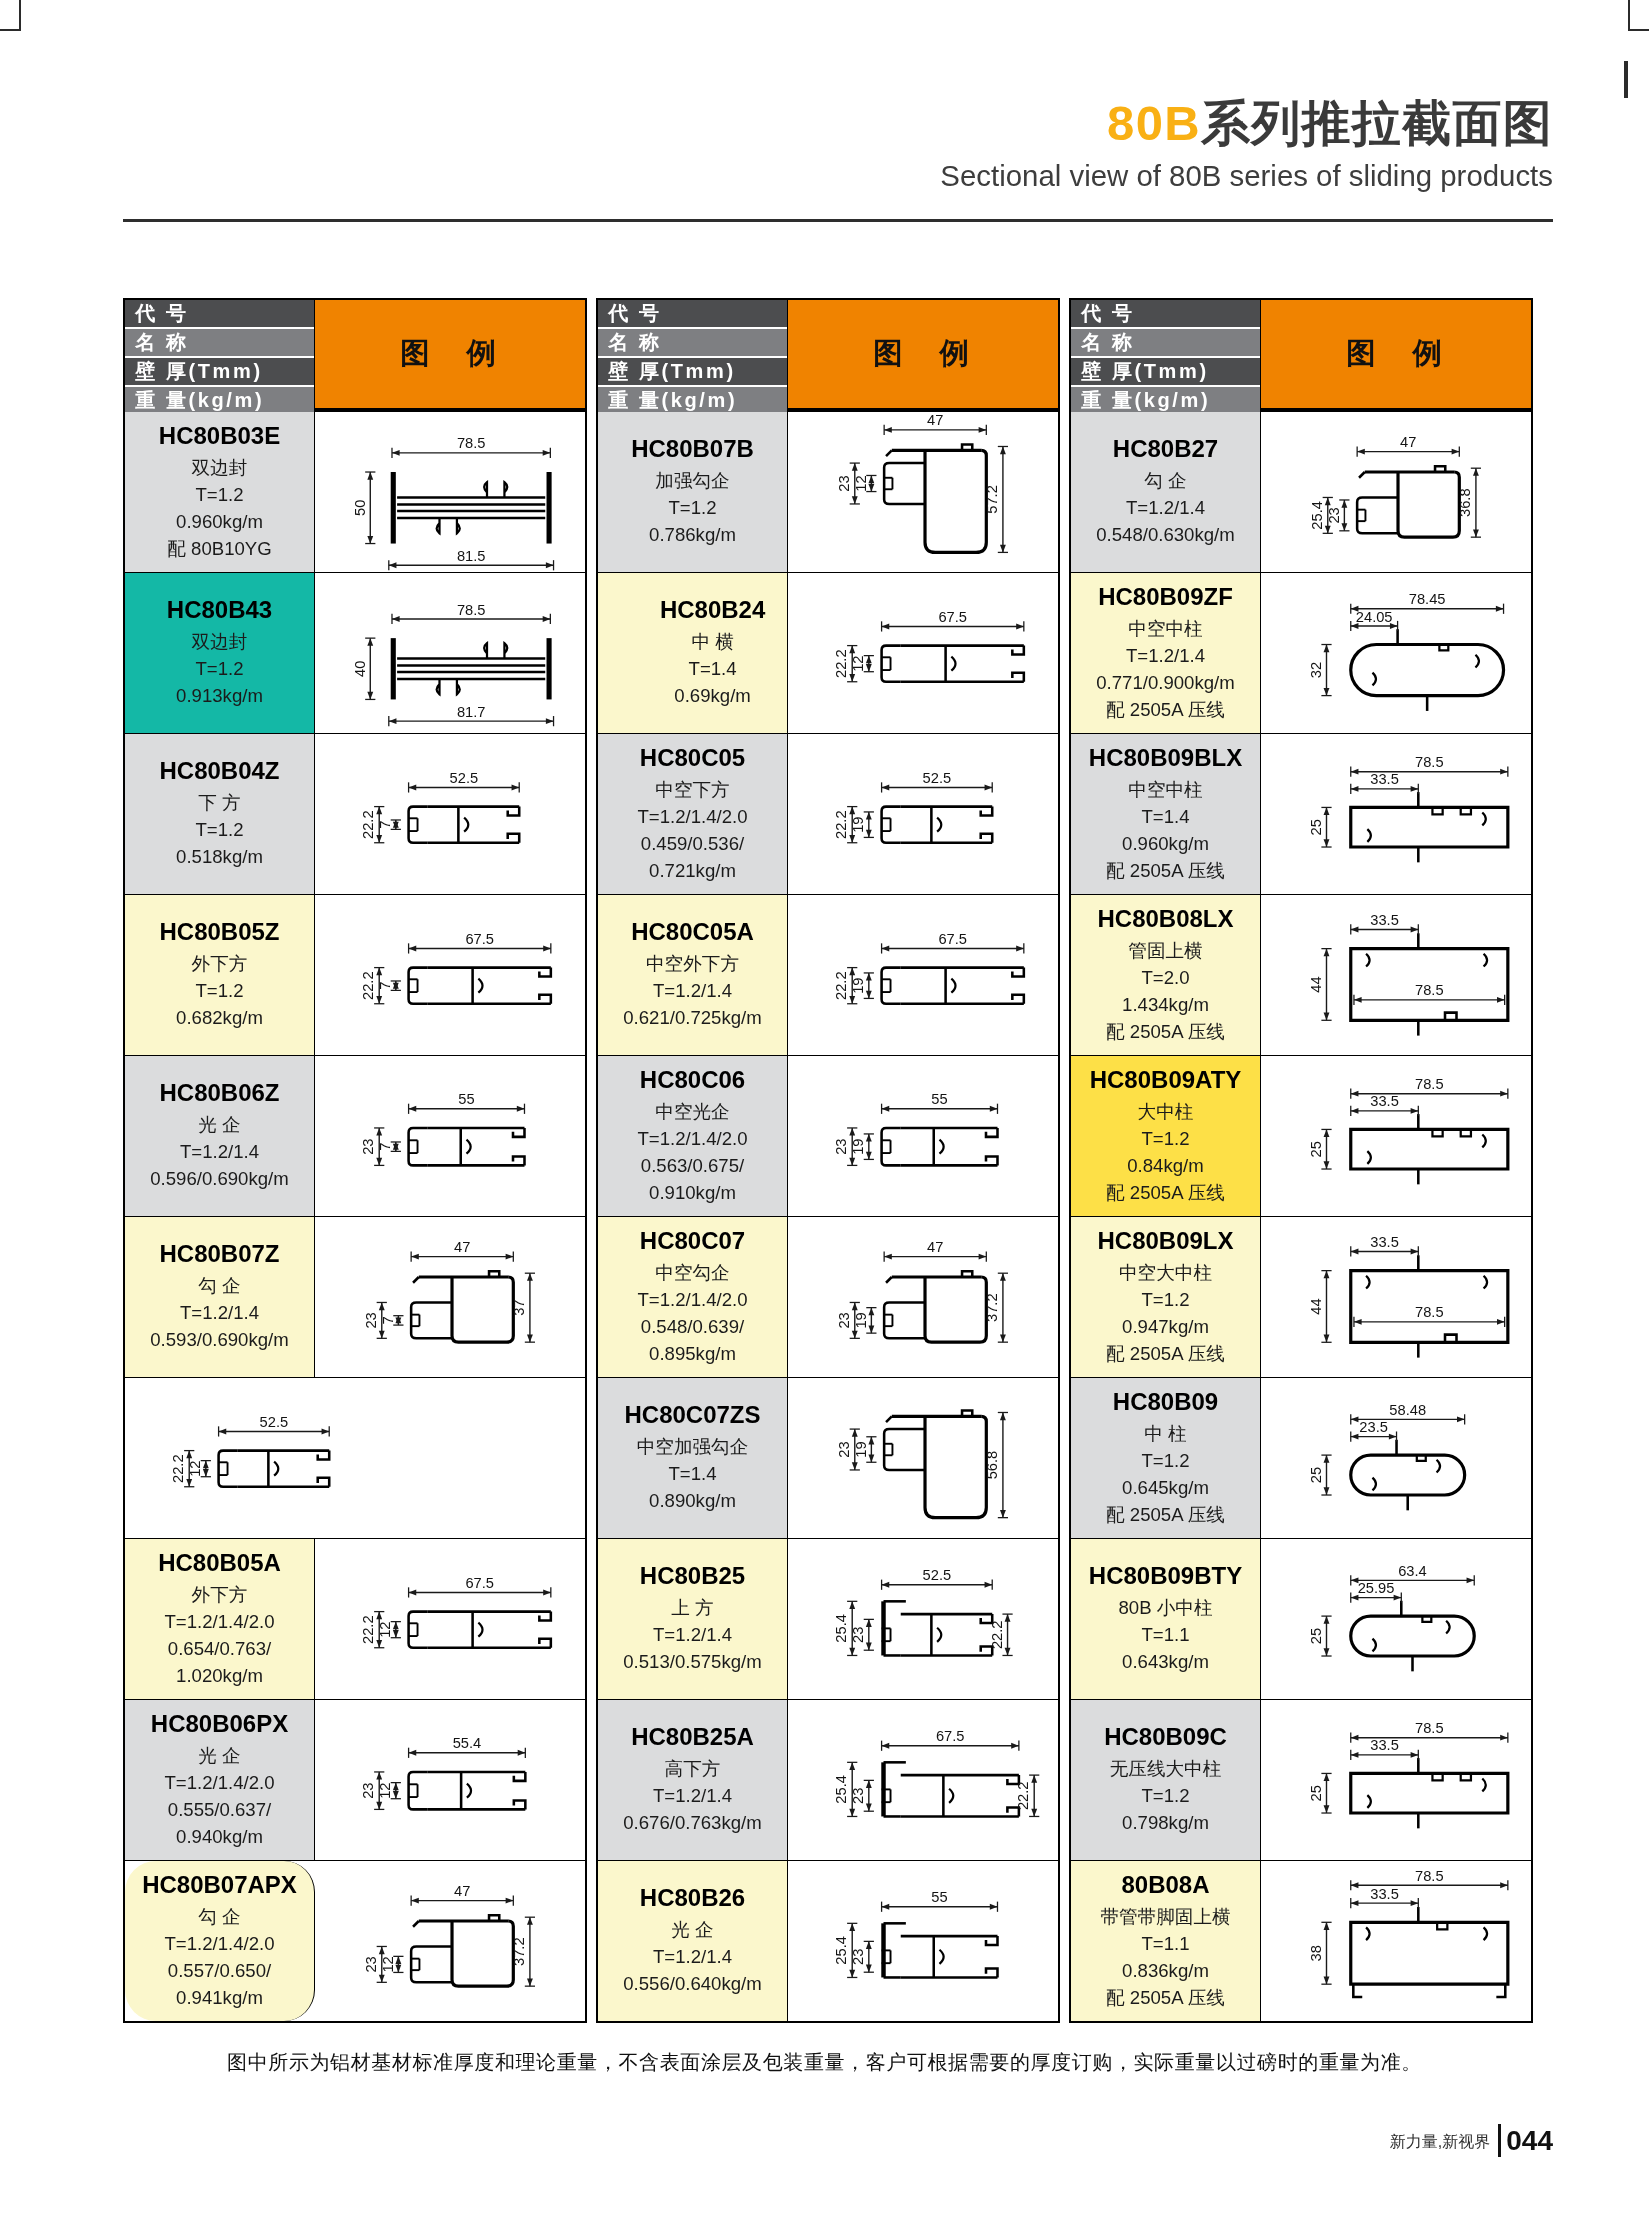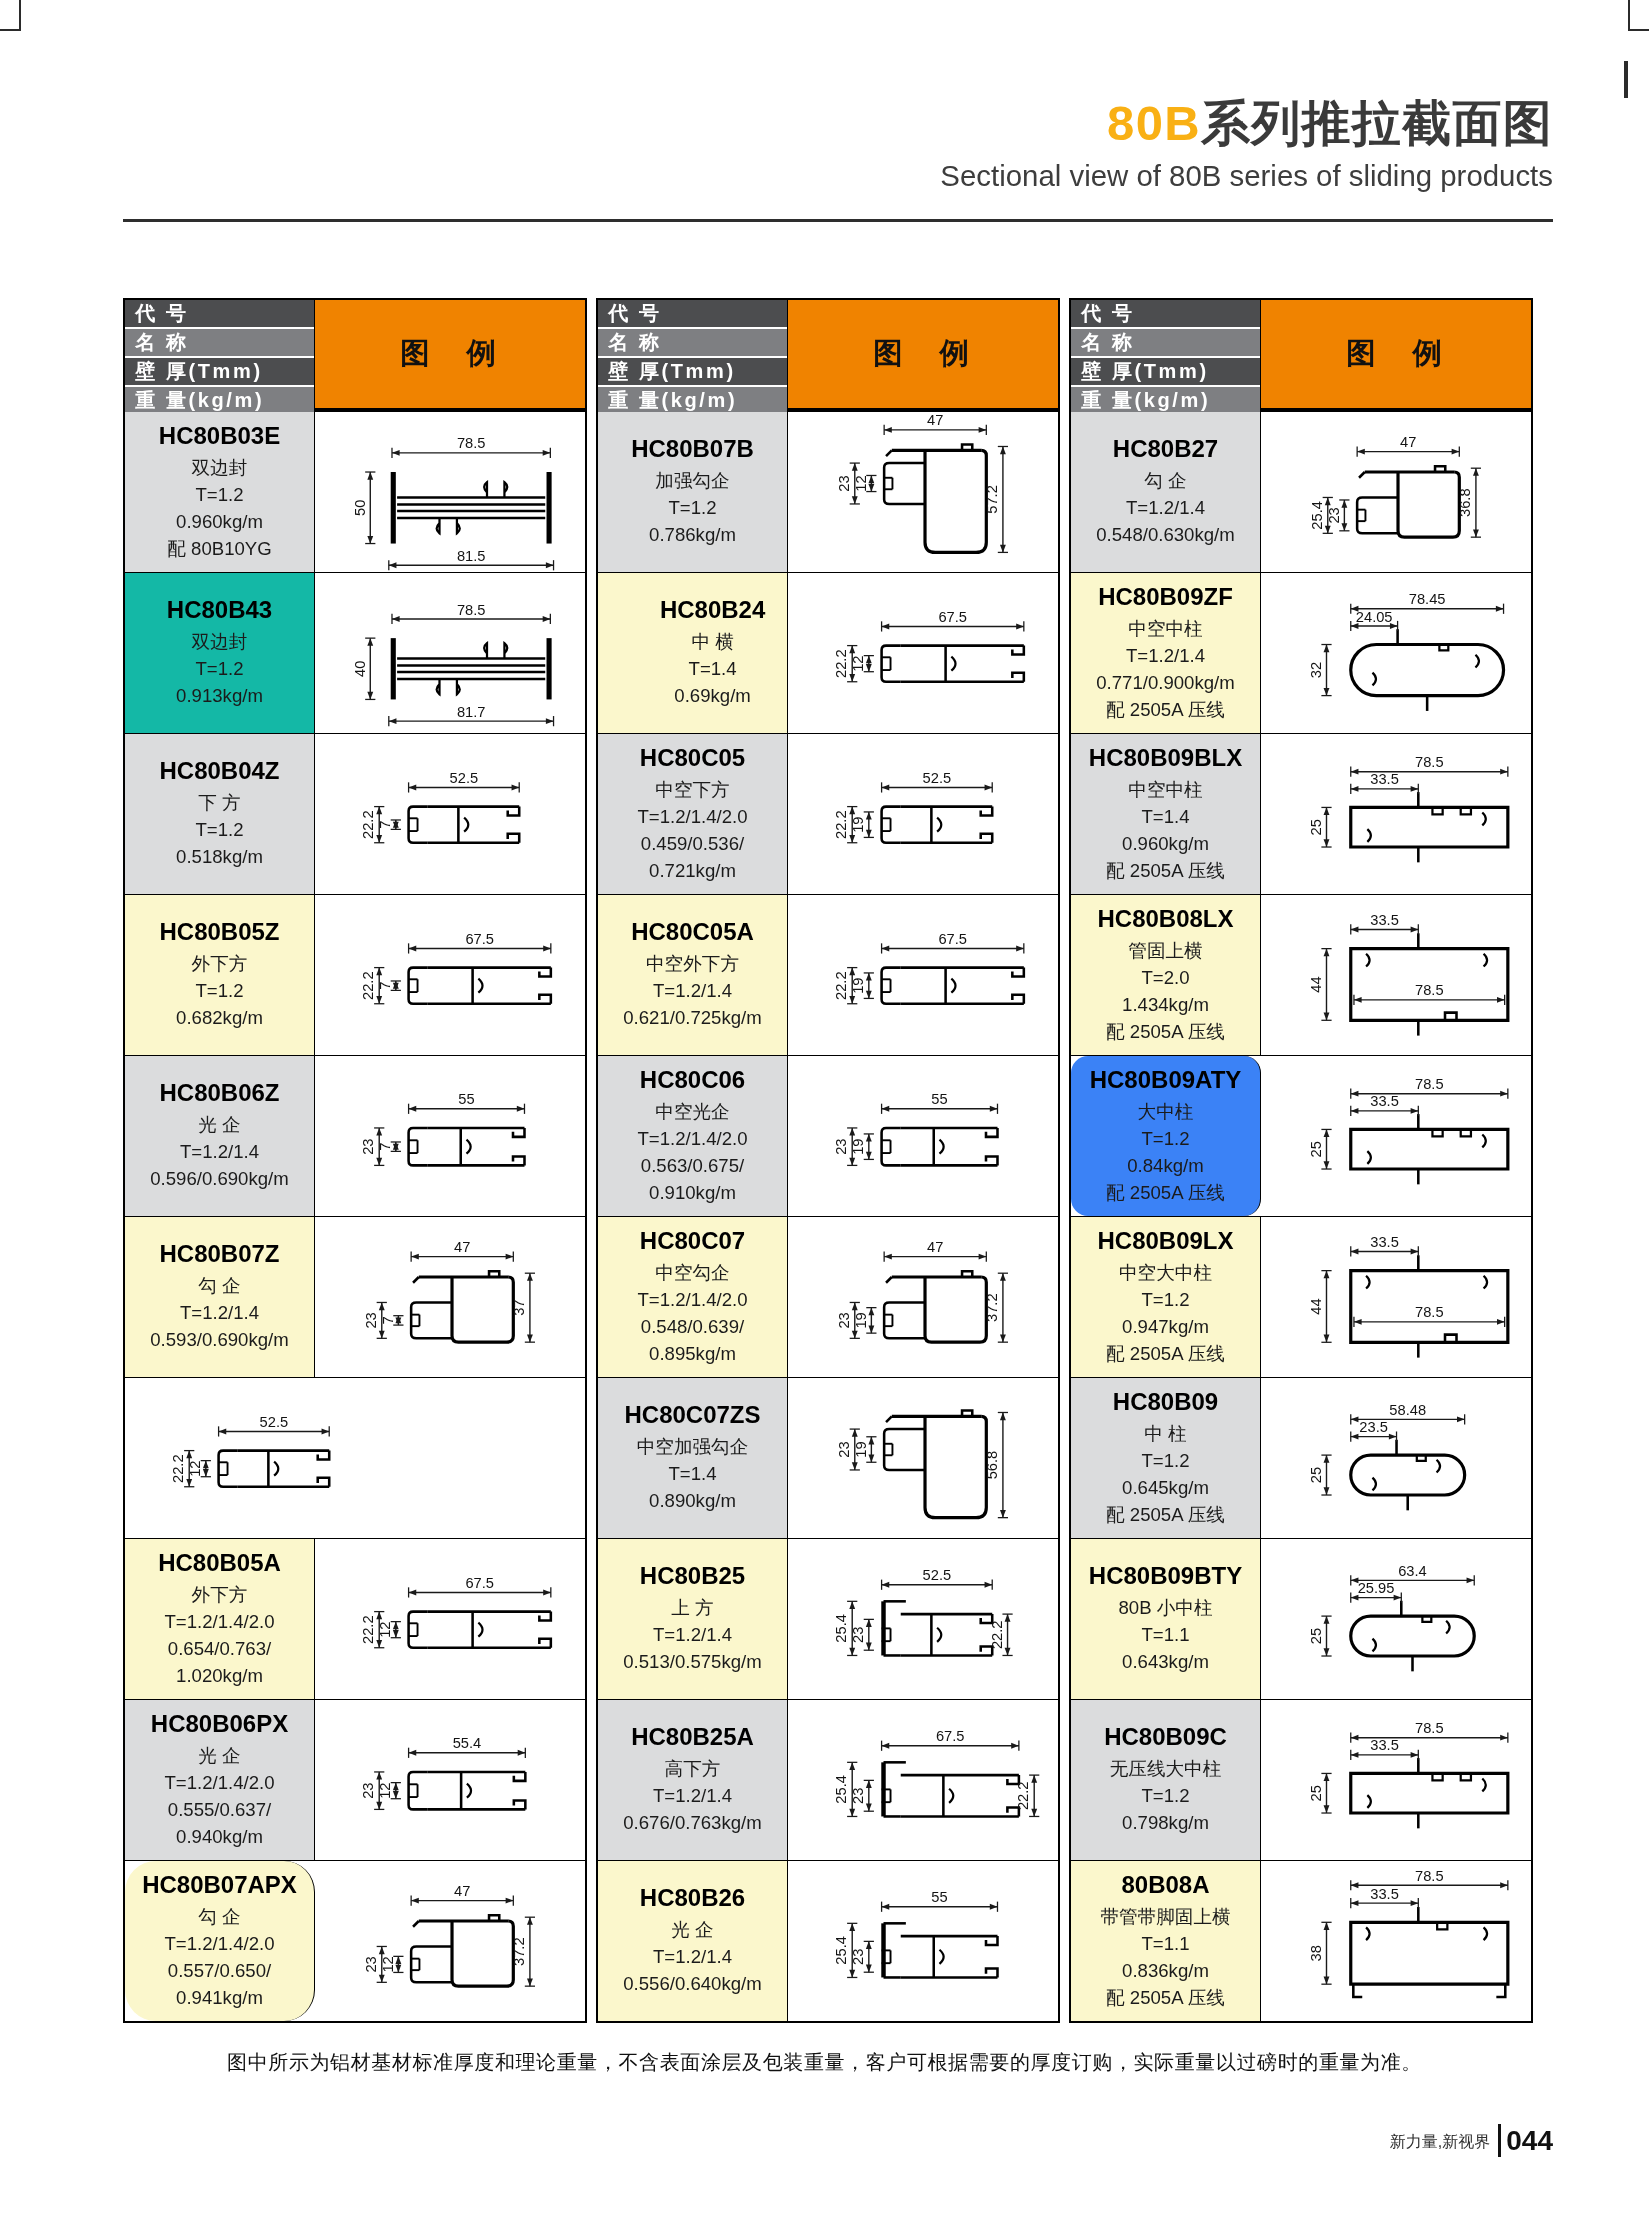--- a/index.html
+++ b/index.html
@@ -1062,21 +1062,21 @@
             <line x1="102" y1="84" x2="102" y2="196.2" stroke="#1a1a1a" stroke-width="2.2"></line>
             <line x1="94" y1="84" x2="110" y2="84" stroke="#1a1a1a" stroke-width="2"></line>
             <line x1="94" y1="196.2" x2="110" y2="196.2" stroke="#1a1a1a" stroke-width="2"></line>
             <polygon points="102,84 97.4,96 106.6,96" fill="#1a1a1a"></polygon>
             <polygon points="102,196.2 97.4,184.2 106.6,184.2" fill="#1a1a1a"></polygon>
             <text x="93" y="140.1" font-size="23" fill="#141414" text-anchor="middle" transform="rotate(-90 93 140.1)">44</text>
           </svg>
         </div>
       </div>
       <div class="grow">
-        <div class="ginfo" style="background: #3b82f6; border-radius: 17px;">
+        <div class="ginfo" style="background: #fde047;">
           <div class="code">HC80B09ATY</div>
           <div class="iline">大中柱</div>
           <div class="iline">T=1.2</div>
           <div class="iline">0.84kg/m</div>
           <div class="iline">配 2505A 压线</div>
         </div>
         <div class="gdiag">
           <svg viewBox="0 0 417 249">
             <path d="M140 115H386V177H140Z" fill="none" stroke="#000" stroke-width="5"></path>
             <path d="M245.78 115v-24" fill="none" stroke="#000" stroke-width="4"></path>

